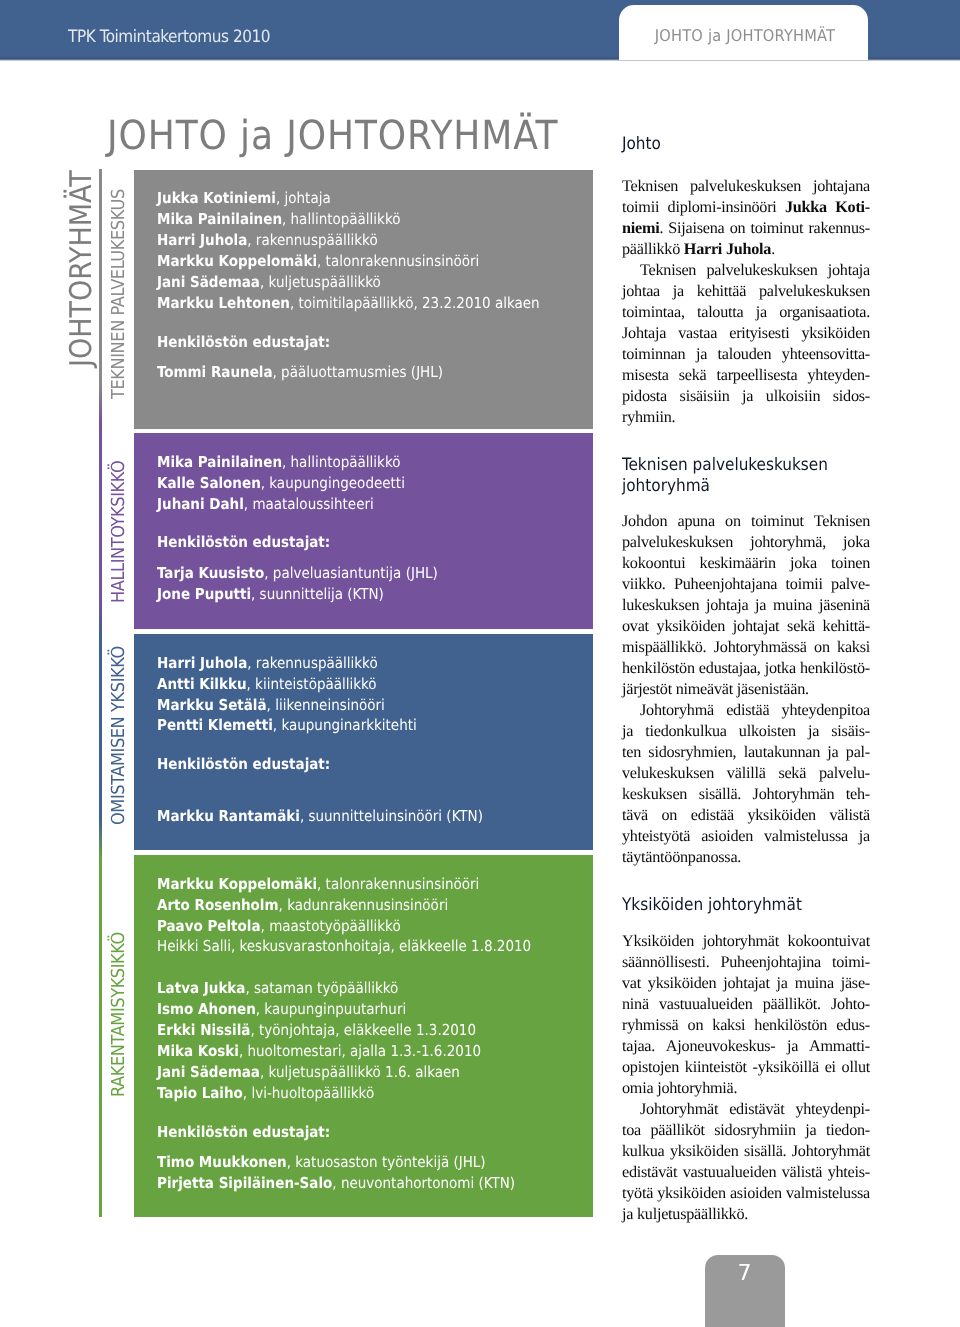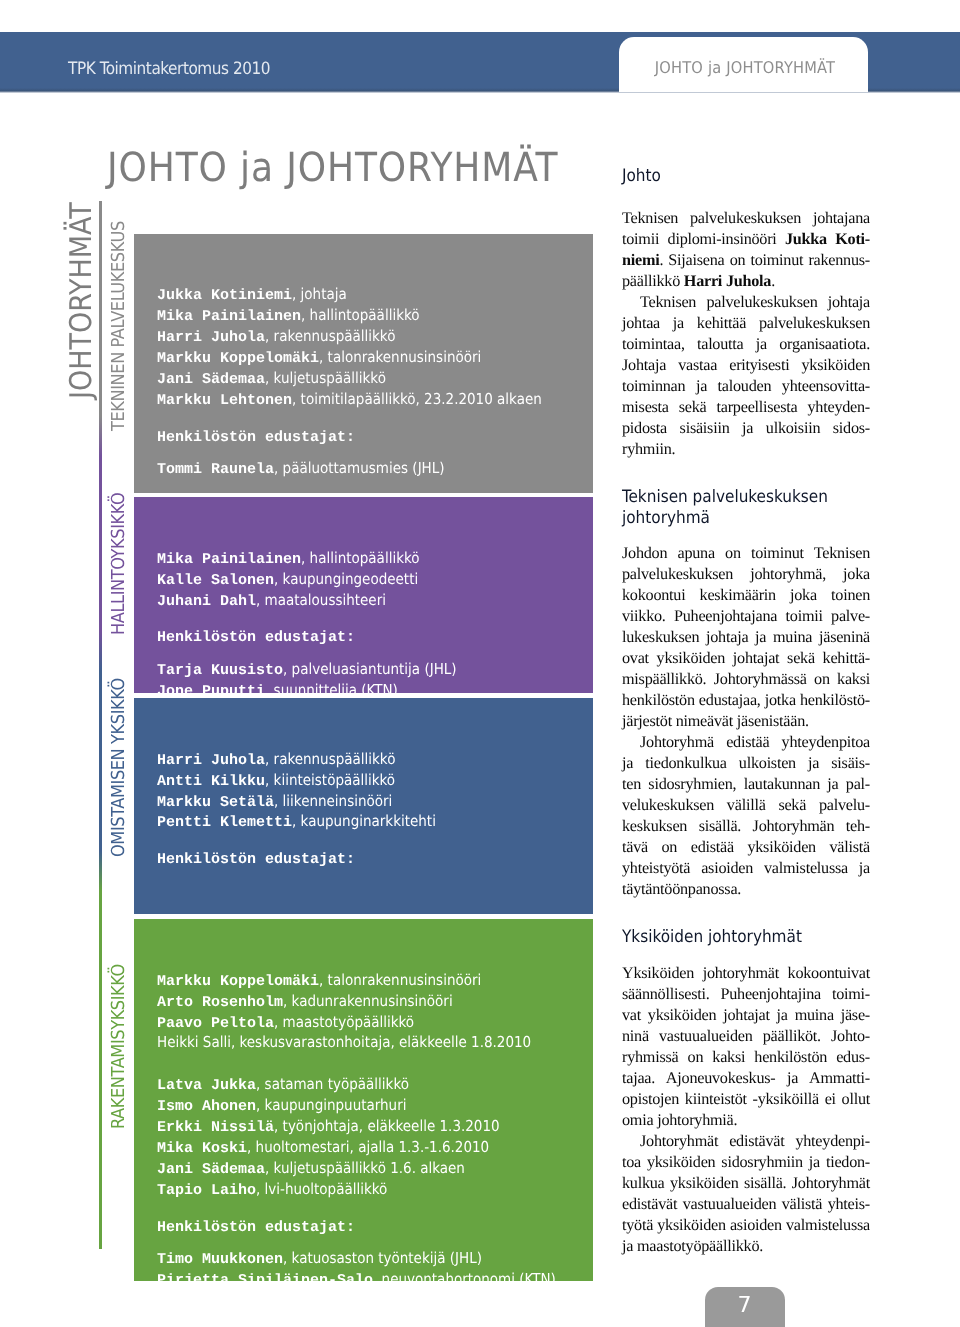--- a/index.html
+++ b/index.html
@@ -1,17 +1,17 @@
 <!DOCTYPE html>
 <html><head>
 <meta charset="utf-8">
 <style>
   * { box-sizing: border-box; margin:0; padding:0; }
   html,body { width:960px; height:1327px; }
-  body > *, .block, .block .ln { transform:translateZ(0);margin-top:32px; }
+  body > *, .block, .block .ln { transform:translateZ(0); }
   body { background:#fff; font-family:"DejaVu Sans", sans-serif; overflow:hidden; position:relative;
          -webkit-font-smoothing:antialiased; text-rendering:geometricPrecision; }
 
   
   .header-band { position:absolute; left:0; top:0; width:960px; height:61px; background:linear-gradient(to bottom,#41618f 0,#41618f 56px,#3a5478 59px,#9aa6b8 60px,#e8ecf2 61px); }
   .header-title { position:absolute; left:68px; top:27px; font-size:17px; font-stretch:condensed; letter-spacing:-0.45px; color:#e4e9f0; line-height:20px; }
   .header-tab { position:absolute; left:619px; top:5px; width:249px; height:55px; background:#fff; border-radius:15px 15px 0 0; }
   .header-tab-label { position:absolute; left:2px; top:21px; width:248px; text-align:center; font-size:16.3px; font-stretch:condensed; letter-spacing:0.2px; color:#8e8e8e; line-height:20px; }
 
   
@@ -23,21 +23,21 @@
                 line-height:30px; }
   .rail-line { position:absolute; left:99px; width:2.6px; }
 
   .sec-label { position:absolute; white-space:nowrap; font-size:18px; font-stretch:condensed;
                letter-spacing:-0.4px; transform:rotate(-90deg) translateZ(0); transform-origin:0 0;
                line-height:18px; }
 
   
   .block { position:absolute; left:134px; width:459px; color:#fff; }
   .block .ln { font-size:15px; font-stretch:condensed; line-height:20.9px; position:absolute; left:23px; white-space:nowrap; }
-  .block .nm { font-weight:bold;font-family:Liberation Mono, monospace; }
+  .block .nm { font-weight:bold; }
 
   
   .rhead { position:absolute; left:622px; width:262px; font-size:17px; font-stretch:condensed; color:#0f172a; line-height:21px; }
   .rline { position:absolute; left:622px; width:248px; font-family:"Liberation Serif", serif;
            font-size:16.2px; letter-spacing:-0.25px; line-height:21px; color:#0d0d0d; white-space:nowrap; }
   .rline.j { text-align:justify; text-align-last:justify; white-space:normal; }
   .rline i { display:inline-block; width:18px; }
 
   
   .footer-box { position:absolute; left:704.5px; top:1255px; width:80px; height:72px; background:#9a9a9a; border-radius:13px 13px 0 0; }
@@ -80,20 +80,21 @@
       <div class="ln nm" style="top:99.30000000000001px">Henkilöstön edustajat:</div>
       <div class="ln" style="top:130px"><span class="nm">Tarja Kuusisto</span><span>, palveluasiantuntija (JHL)</span></div>
       <div class="ln" style="top:150.9px"><span class="nm">Jone Puputti</span><span>, suunnittelija (KTN)</span></div>
     </div>
     <div class="block" style="top: 634px; height: 215.5px; background: rgb(65, 97, 143);">
       <div class="ln" style="top:18.700000000000003px"><span class="nm">Harri Juhola</span><span>, rakennuspäällikkö</span></div>
       <div class="ln" style="top:39.6px"><span class="nm">Antti Kilkku</span><span>, kiinteistöpäällikkö</span></div>
       <div class="ln" style="top:60.5px"><span class="nm">Markku Setälä</span><span>, liikenneinsinööri</span></div>
       <div class="ln" style="top:81.4px"><span class="nm">Pentti Klemetti</span><span>, kaupunginarkkitehti</span></div>
       <div class="ln nm" style="top:120.20000000000002px">Henkilöstön edustajat:</div>
+      <div class="ln" style="top:171.8px"><span class="nm">Markku Rantamäki</span><span>, suunnitteluinsinööri (KTN)</span></div>
     </div>
     <div class="block" style="top: 855px; height: 361.5px; background: rgb(103, 164, 65);">
       <div class="ln" style="top:18.700000000000003px"><span class="nm">Markku Koppelomäki</span><span>, talonrakennusinsinööri</span></div>
       <div class="ln" style="top:39.6px"><span class="nm">Arto Rosenholm</span><span>, kadunrakennusinsinööri</span></div>
       <div class="ln" style="top:60.5px"><span class="nm">Paavo Peltola</span><span>, maastotyöpäällikkö</span></div>
       <div class="ln" style="top:81.4px"><span class="">Heikki Salli</span><span>, keskusvarastonhoitaja, eläkkeelle 1.8.2010</span></div>
       <div class="ln" style="top:123.20000000000002px"><span class="nm">Latva Jukka</span><span>, sataman työpäällikkö</span></div>
       <div class="ln" style="top:144.10000000000002px"><span class="nm">Ismo Ahonen</span><span>, kaupunginpuutarhuri</span></div>
       <div class="ln" style="top:165.00000000000003px"><span class="nm">Erkki Nissilä</span><span>, työnjohtaja, eläkkeelle 1.3.2010</span></div>
       <div class="ln" style="top:185.90000000000003px"><span class="nm">Mika Koski</span><span>, huoltomestari, ajalla 1.3.-1.6.2010</span></div>
@@ -139,22 +140,22 @@
     <div class="rhead" style="top:895px">Yksiköiden johtoryhmät</div>
     <div class="rline j" style="top:931px">Yksiköiden johtoryhmät kokoontuivat</div>
     <div class="rline j" style="top:952px">säännöllisesti. Puheenjohtajina toimi-</div>
     <div class="rline j" style="top:973px">vat yksiköiden johtajat ja muina jäse-</div>
     <div class="rline j" style="top:994px">ninä vastuualueiden päälliköt. Johto-</div>
     <div class="rline j" style="top:1015px">ryhmissä on kaksi henkilöstön edus-</div>
     <div class="rline j" style="top:1036px">tajaa. Ajoneuvokeskus- ja Ammatti-</div>
     <div class="rline j" style="top:1057px">opistojen kiinteistöt -yksiköillä ei ollut</div>
     <div class="rline" style="top:1078px">omia johtoryhmiä.</div>
     <div class="rline j" style="top:1099px"><i></i>Johtoryhmät edistävät yhteydenpi-</div>
-    <div class="rline j" style="top:1120px">toa yksiköiden sidosryhmiin ja tiedon-</div>
+    <div class="rline j" style="top:1120px">toa päälliköt sidosryhmiin ja tiedon-</div>
     <div class="rline j" style="top:1141px">kulkua yksiköiden sisällä. Johtoryhmät</div>
     <div class="rline j" style="top:1162px">edistävät vastuualueiden välistä yhteis-</div>
     <div class="rline j" style="top:1183px">työtä yksiköiden asioiden valmistelussa</div>
-    <div class="rline" style="top:1204px">ja maastotyöpäällikkö.</div>
+    <div class="rline" style="top:1204px">ja kuljetuspäällikkö.</div>
   </div>
 
 <div class="footer-box">
   <div class="pagenum">7</div>
 </div>
 
 </body></html>

